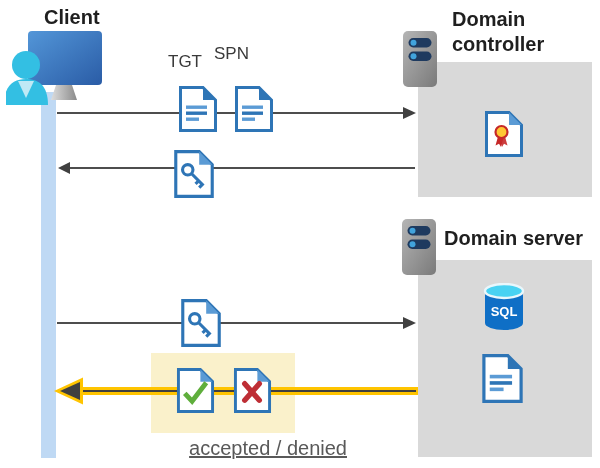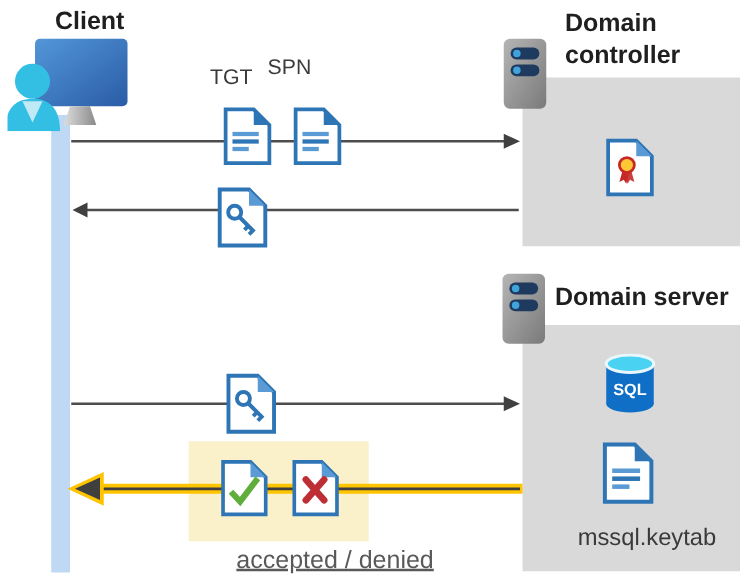--- a/index.html
+++ b/index.html
@@ -173,15 +173,14 @@
   </svg>
 
   <svg class="abs" style="left:481px;top:353px;" width="43" height="51" viewBox="0 0 40 48">
     <path d="M2.5 2.5 H25 L37.5 15 V45.5 H2.5 Z" fill="#ffffff" stroke="#2E75B6" stroke-width="3"></path>
     <path d="M25 2.5 L25 15 L37.5 15 Z" fill="#2E75B6"></path>
     <rect x="8" y="20.5" width="21" height="3.4" fill="#5B9BD5"></rect>
     <rect x="8" y="26.5" width="21" height="3.4" fill="#2E75B6"></rect>
     <rect x="8" y="32.5" width="13" height="3.4" fill="#5B9BD5"></rect>
   </svg>
 
-  <div class="abs center" style="left:433px;top:420px;width:140px;font-size:19px;color:#3a3a3a;">mssql.keytab</div>
 
 </div>
 
 </body></html>

